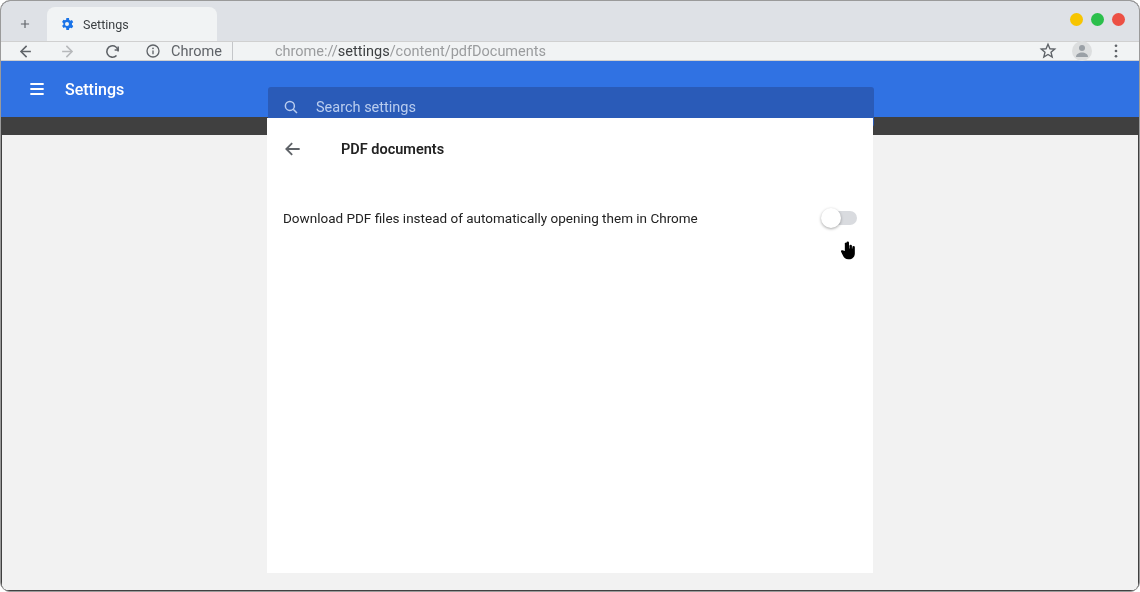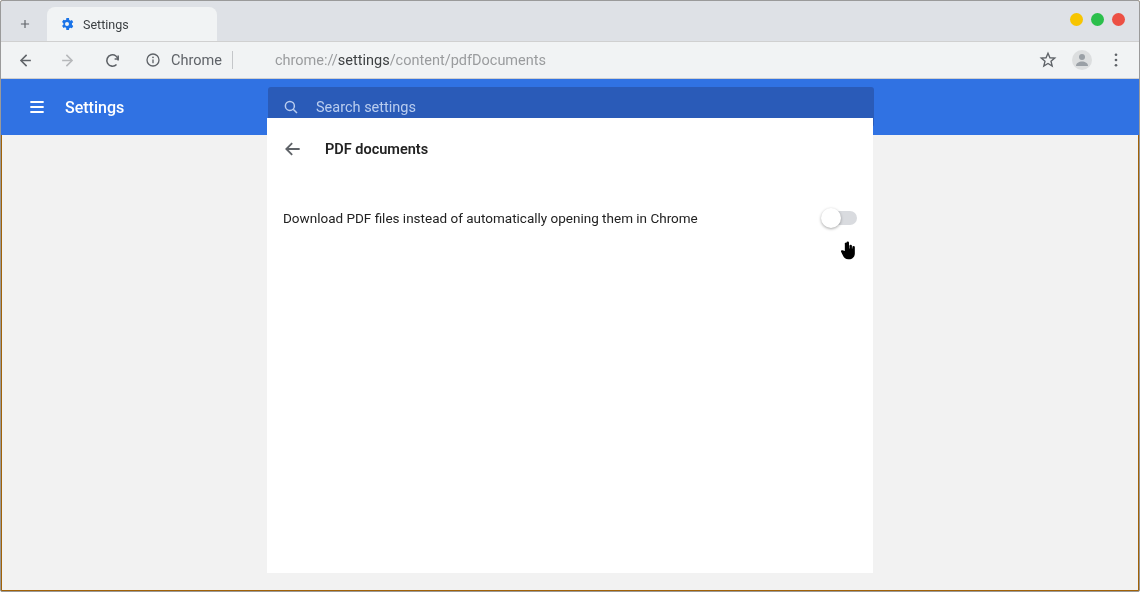--- a/index.html
+++ b/index.html
@@ -2,22 +2,22 @@
 <html><head>
 <meta charset="utf-8">
 <style>
   * { margin: 0; padding: 0; box-sizing: border-box; font-family: -apple-system, BlinkMacSystemFont, "Segoe UI", Roboto, Arial, sans-serif; }
   body { width: 1140px; height: 592px; background: #fff; position: relative; overflow: hidden; }
 
   
   .window {
     position: absolute; inset: 0;
     border: 1px solid #9a9a9a;
-    border-radius: 2px;
-    background: #a16207;
+    border-radius: 10px;
+    background: #404040;
     overflow: hidden;
   }
 
   
   .tabstrip {
     height: 40px;
     background: #dee1e6;
     display: flex;
     align-items: flex-end;
     padding-left: 8px;
@@ -49,21 +49,21 @@
     position: absolute; right: 14px; top: 12px;
     display: flex; gap: 8px;
   }
   .traffic-lights span { width: 13px; height: 13px; border-radius: 50%; display:block; }
   .tl-y { background: #f7c500; }
   .tl-g { background: #2bbf4b; }
   .tl-r { background: #ec5044; }
 
   
   .toolbar {
-    height: 38px;
+    height: 20px;
     background: #f1f3f4;
     border-top: 1px solid #d0d0d0;
     border-bottom: 1px solid #cfcfcf;
     display: flex;
     align-items: center;
     padding: 0 8px;
     gap: 14px;
   }
   .tbtn {
     width: 30px; height: 30px;
@@ -142,21 +142,21 @@
     width: 606px;
     background: #fff;
     margin-top: -17px;
     height: 100%;
     position: relative;
   }
   .card-header {
     display:flex; align-items:center;
     height: 62px;
     padding: 8px 14px;
-    gap: 20px;
+    gap: 36px;
   }
   .back-arrow { width:24px; height:24px; display:flex; align-items:center; justify-content:center; color:#5f6368;}
   .back-arrow svg { width:20px; height:20px; }
   .card-title { font-size: 14.5px; font-weight: 600; color:#222; }
 
   .option-row {
     display:flex; align-items:center;
     padding: 0 16px;
     height: 44px;
     margin-top: 16px;

